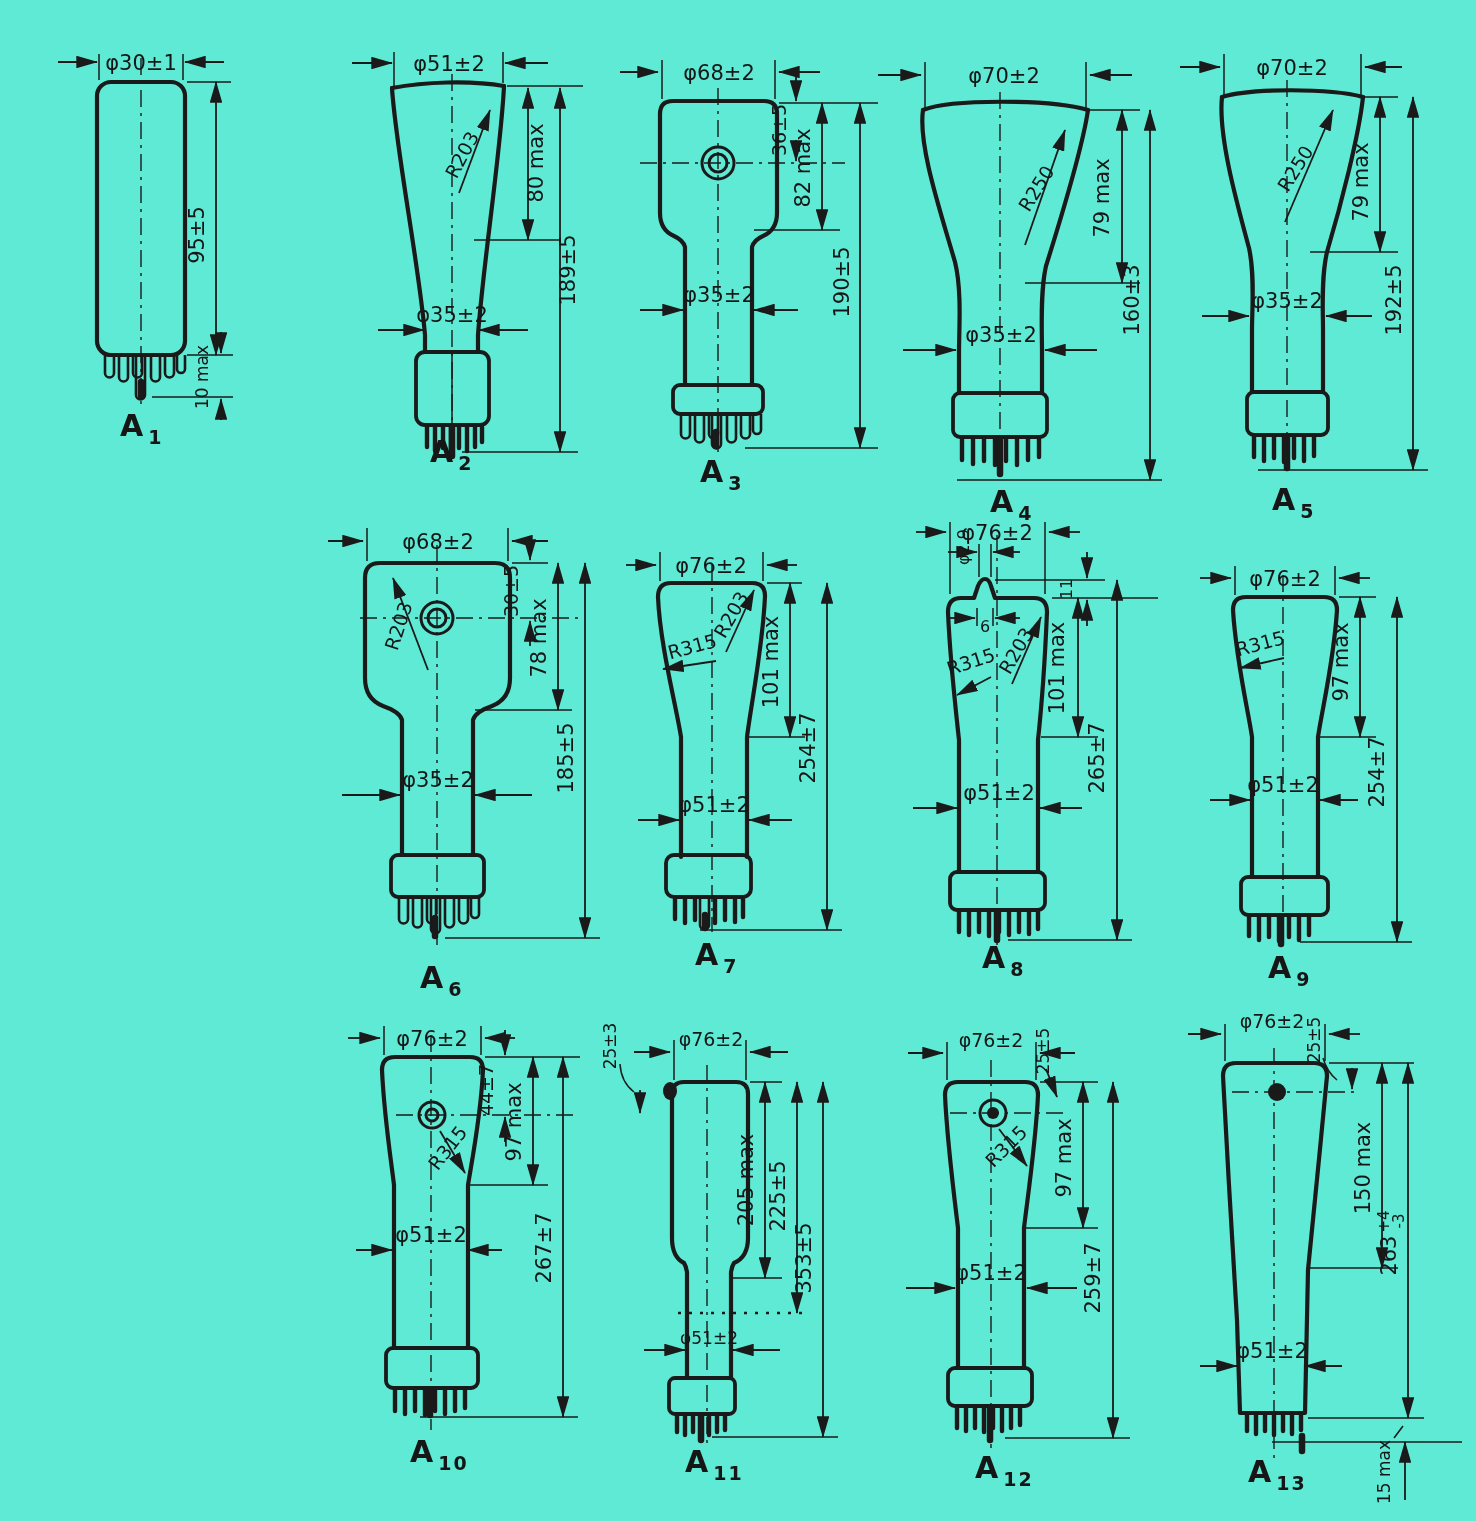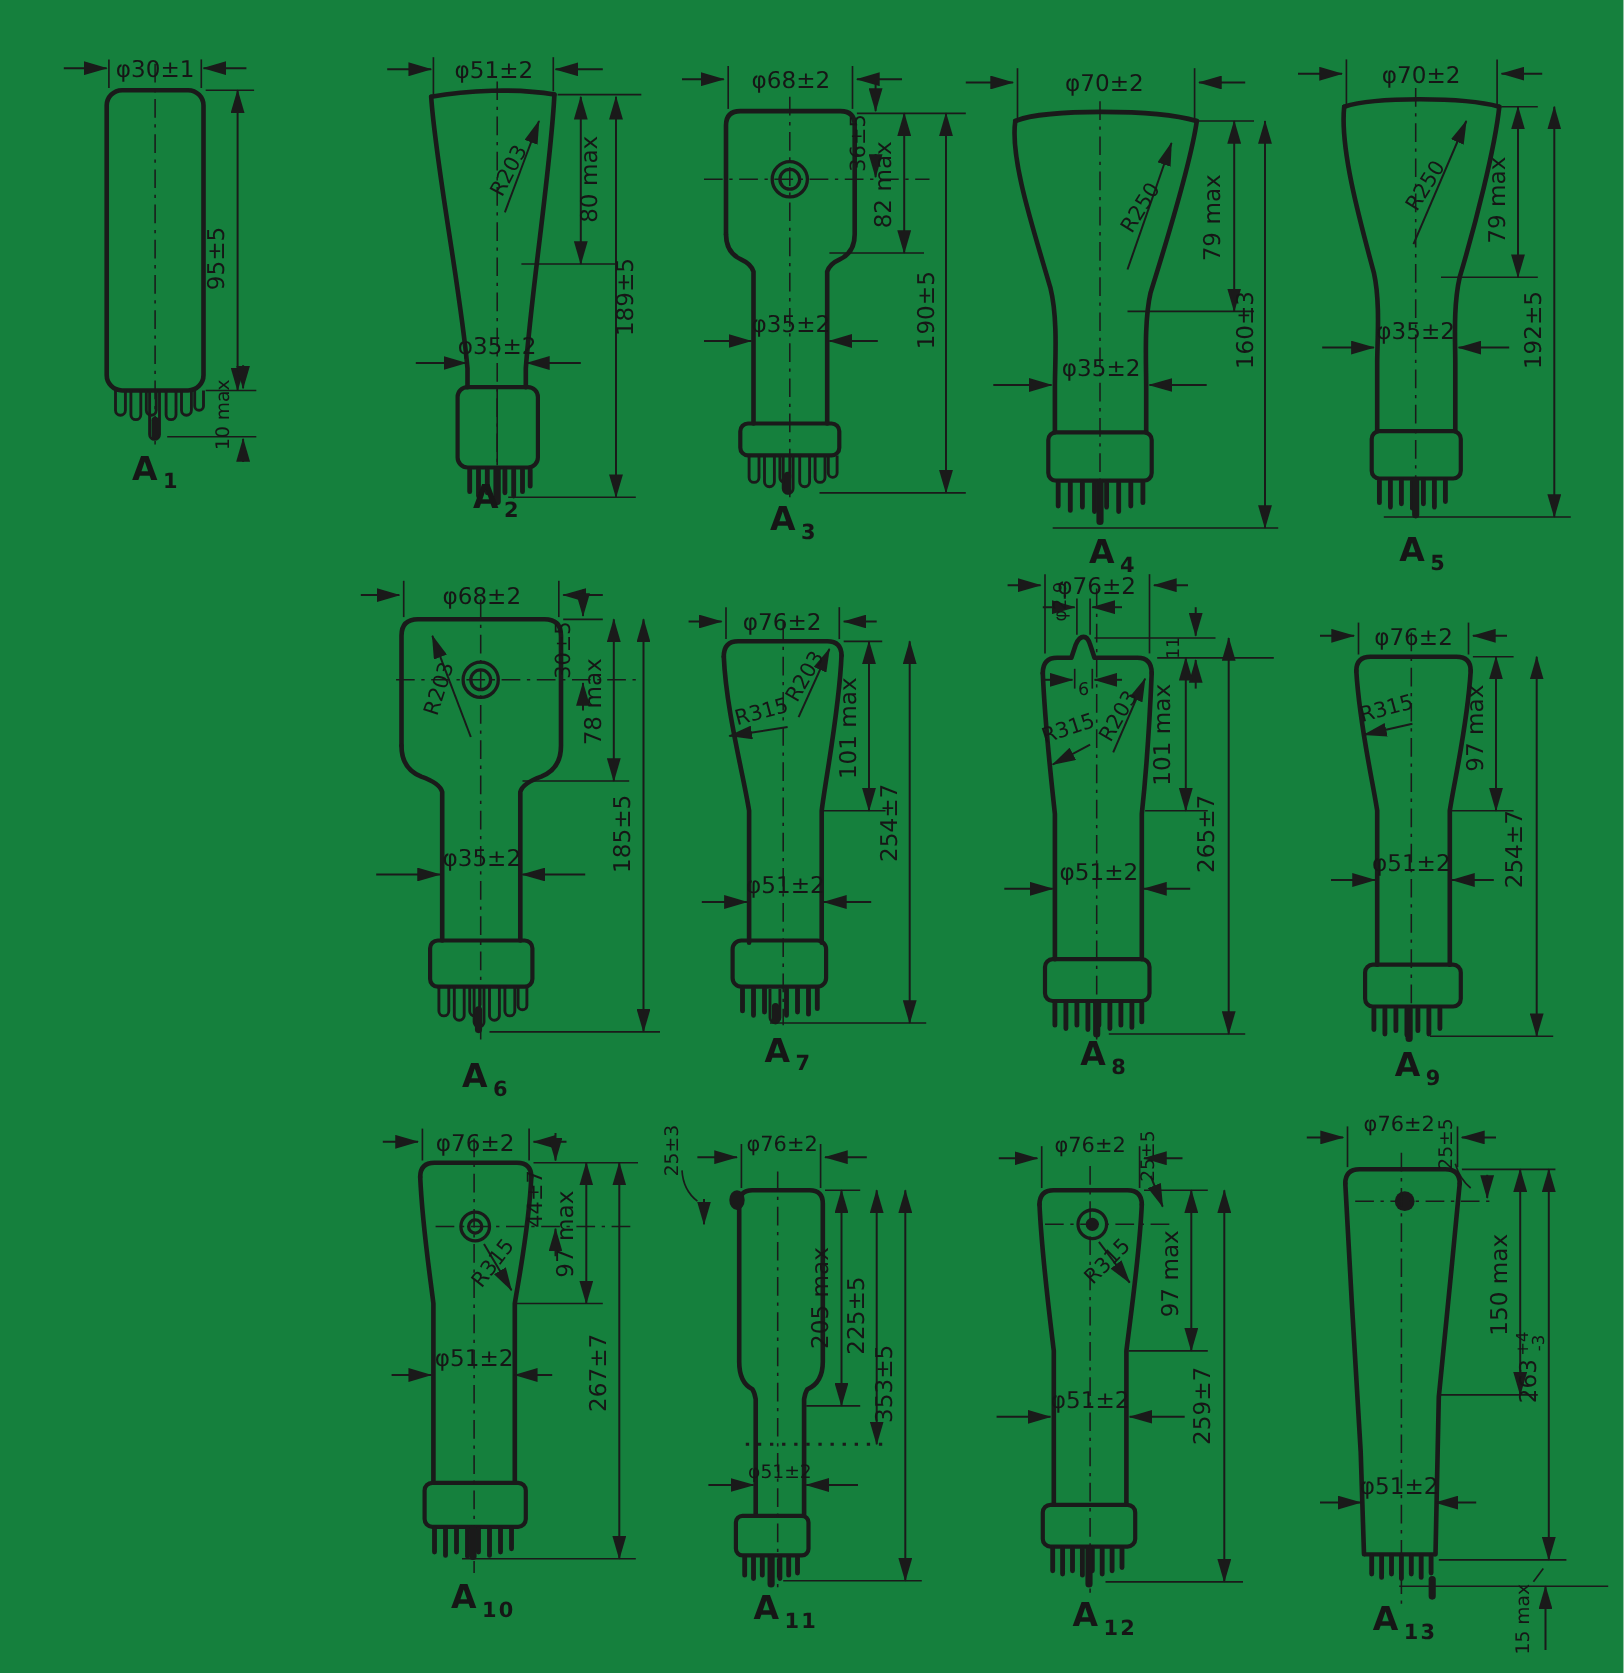--- a/index.html
+++ b/index.html
@@ -1,16 +1,16 @@
 <!DOCTYPE html>
 <html><head>
 <meta charset="utf-8">
 <style>
   html,body{margin:0;padding:0;background:#ffffff;}
-  .canvas{position:relative;width:1476px;height:1521px;background:#15803d;overflow:hidden;}
+  .canvas{position:relative;width:1476px;height:1521px;background:#5eead4;overflow:hidden;}
   svg{position:absolute;left:0;top:0;}
   text{font-family:"DejaVu Sans","Liberation Sans",sans-serif;fill:#161616;}
   .dt{font-size:21px;}
   .d19{font-size:19px;}
   .d17{font-size:17px;}
   .d16{font-size:16px;}
   .lbl{font-size:30px;font-weight:bold;letter-spacing:2px;}
   .sub{font-size:19px;font-weight:bold;}
   .ol{fill:none;stroke:#1a1a1a;stroke-width:4.2;stroke-linecap:round;stroke-linejoin:round;}
   .base{fill:none;stroke:#1a1a1a;stroke-width:3.8;}

